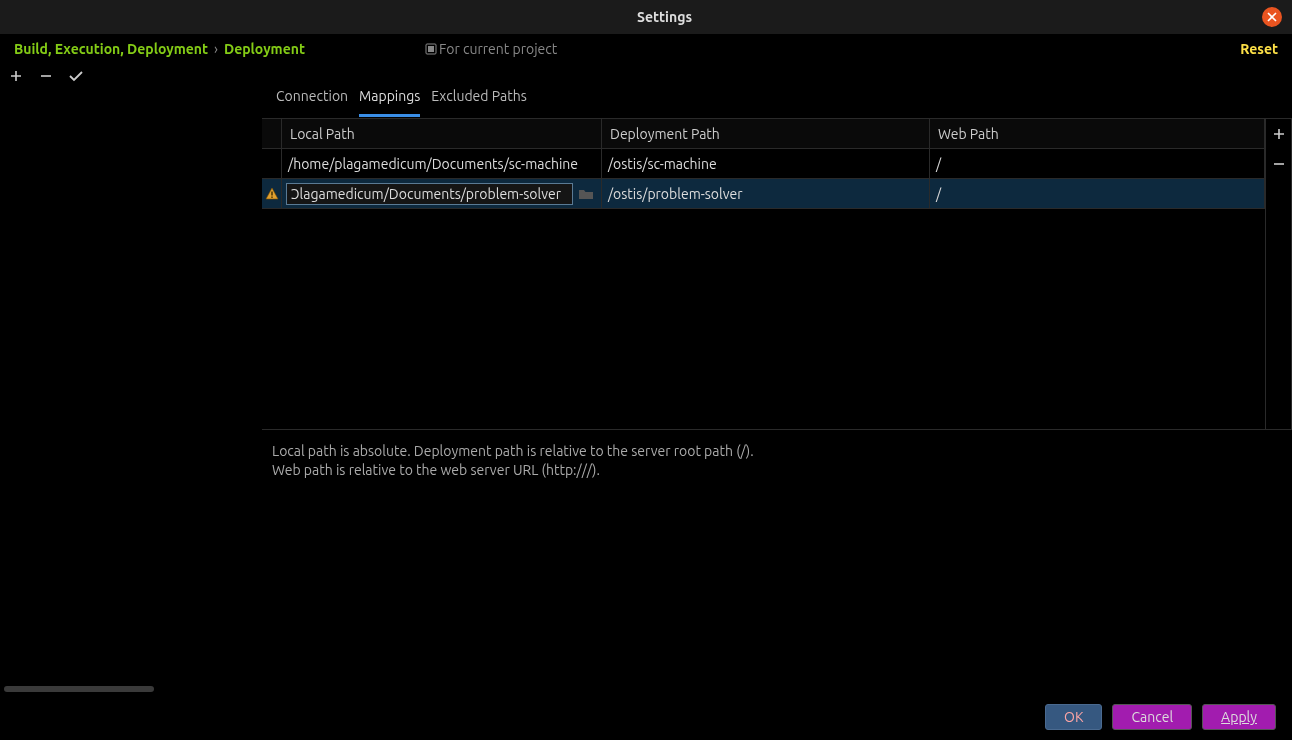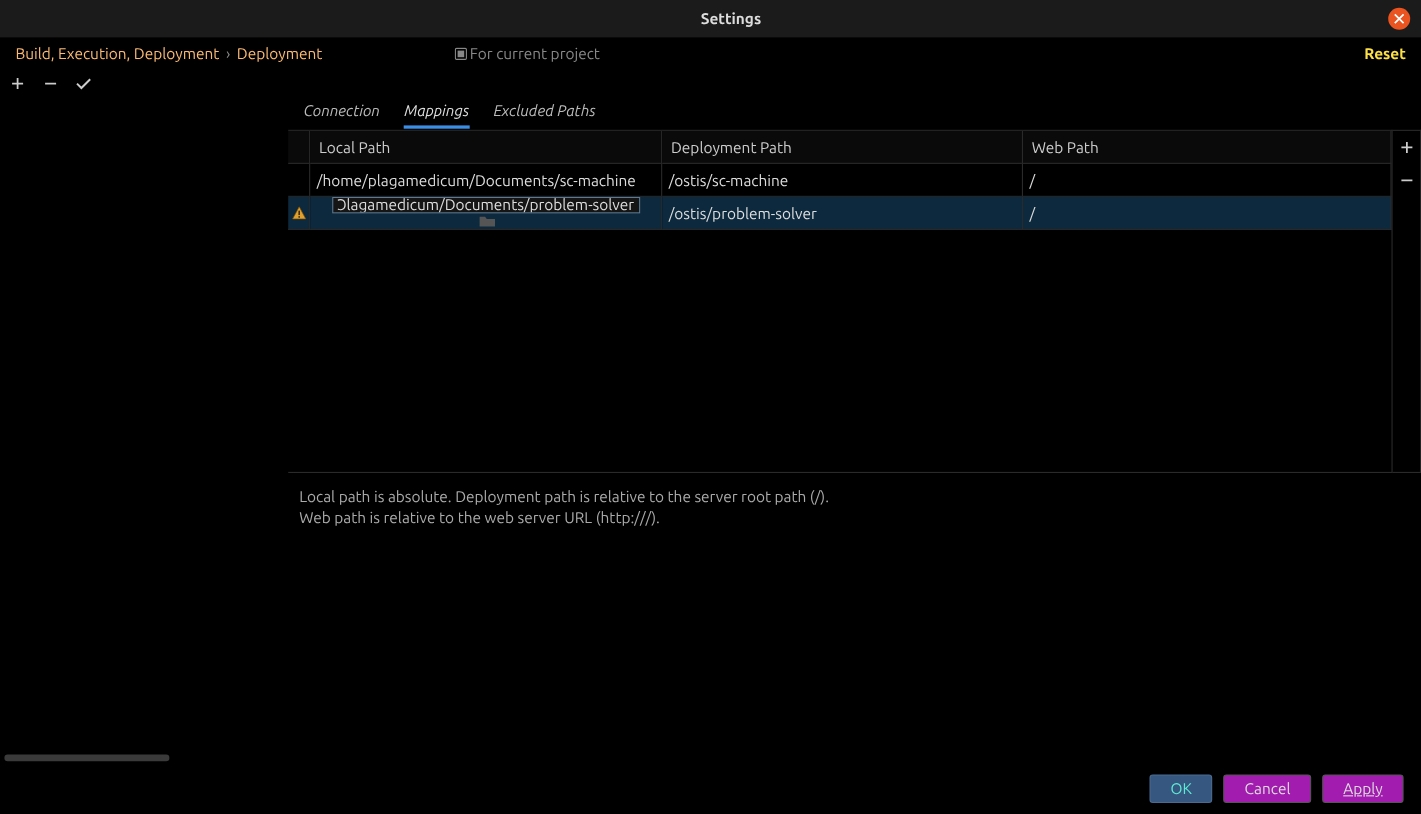--- a/index.html
+++ b/index.html
@@ -27,21 +27,21 @@
     display: flex; align-items: center; justify-content: center;
     cursor: pointer;
   }
   .titlebar .close-btn svg { width: 10px; height: 10px; }
   .breadcrumb-row {
     display: flex; align-items: center;
     height: 30px;
     padding: 0 14px;
   }
   .breadcrumb { flex: 0 0 auto; display: flex; align-items: center; gap: 6px; }
-  .breadcrumb .part { color: #fdba74; font-weight: 400; }
+  .breadcrumb .part { color: #84cc16; font-weight: 700; }
   .breadcrumb .sep { color: #888; }
   .project-scope { margin-left: 120px; display: flex; align-items: center; gap: 2px; color: #888; }
   .project-scope .scope-icon { width: 12px; height: 12px; color: #888; }
   .reset-link { margin-left: auto; color: #fde047; font-weight: 600; cursor: pointer; }
   .toolbar {
     height: 24px;
     padding: 0 8px;
     display: flex; align-items: center; gap: 14px;
   }
   .toolbar .tbtn { width: 16px; height: 16px; display: flex; align-items: center; justify-content: center; color: #bbb; cursor: pointer; }
@@ -63,25 +63,24 @@
   }
   .sidebar .item .srv-icon { width: 16px; height: 12px; flex: 0 0 auto; }
   .sidebar .scrollbar {
     position: absolute; bottom: 2px; left: 4px;
     height: 6px; width: 150px;
     background: #3a3a3a; border-radius: 3px;
   }
   .rightpane { flex: 1 1 auto; display: flex; flex-direction: column; }
   .tabs {
     height: 30px;
-    display: flex; align-items: flex-end;
-    gap: 22px;
+    display: flex; 
+    gap: 11px;
     padding: 0 14px;
     border-bottom: 1px solid #000;
-    font-style: italic;
   }
   .tabs .tab {
     color: #bbb; padding-bottom: 6px;
     border-bottom: 3px solid transparent;
     cursor: pointer; font-size: 14px;
   }
   .tabs .tab.active { color: #ddd; border-bottom-color: #3a8ee6; }
   .table-area {
     position: relative;
     flex: 0 0 312px;
@@ -148,21 +147,21 @@
     gap: 10px; padding: 0 16px;
   }
   .btn {
     height: 26px; padding: 0 18px;
     border: 1px solid #555;
     background: #a21caf; color: #ddd;
     border-radius: 3px; font-size: 14px;
     display: flex; align-items: center; justify-content: center;
     cursor: pointer;
   }
-  .btn.primary { background: #365880; border-color: #4a6a90; color: #5eead4; }
+  .btn.primary { background: #365880; border-color: #4a6a90; color: #fca5a5; }
   .btn .ul { text-decoration: underline; }
   .warn-icon { width: 14px; height: 14px; }
 </style>
 </head>
 <body>
 
 <div class="titlebar">
   <span class="title">Settings</span>
   <div class="close-btn">
     <svg viewBox="0 0 10 10">
@@ -230,21 +229,21 @@
         <div class="cell">/</div>
 
         <div class="row-sel" style="display:contents">
           <div class="cell icon">
             <svg class="warn-icon" viewBox="0 0 14 14">
               <path d="M7 1 L13 12 H1 Z" fill="#e0a030" stroke="#805000" stroke-width="0.6"></path>
               <rect x="6.3" y="4.5" width="1.4" height="4" fill="#3a2a00"></rect>
               <rect x="6.3" y="9.5" width="1.4" height="1.4" fill="#3a2a00"></rect>
             </svg>
           </div>
-          <div class="cell" style="padding:0 4px;flex-direction:column;">
+          <div class="cell" style="padding:0 4px;">
             <div class="localpath-edit">ɔlagamedicum/Documents/problem-solver</div>
             <div class="browse-btn">
               <svg width="16" height="14" viewBox="0 0 16 14">
                 <path d="M1 3 h5 l1.5 2 H15 v7 H1 Z" fill="#555"></path>
               </svg>
             </div>
           </div>
           <div class="cell">/ostis/problem-solver</div>
           <div class="cell">/</div>
         </div>

